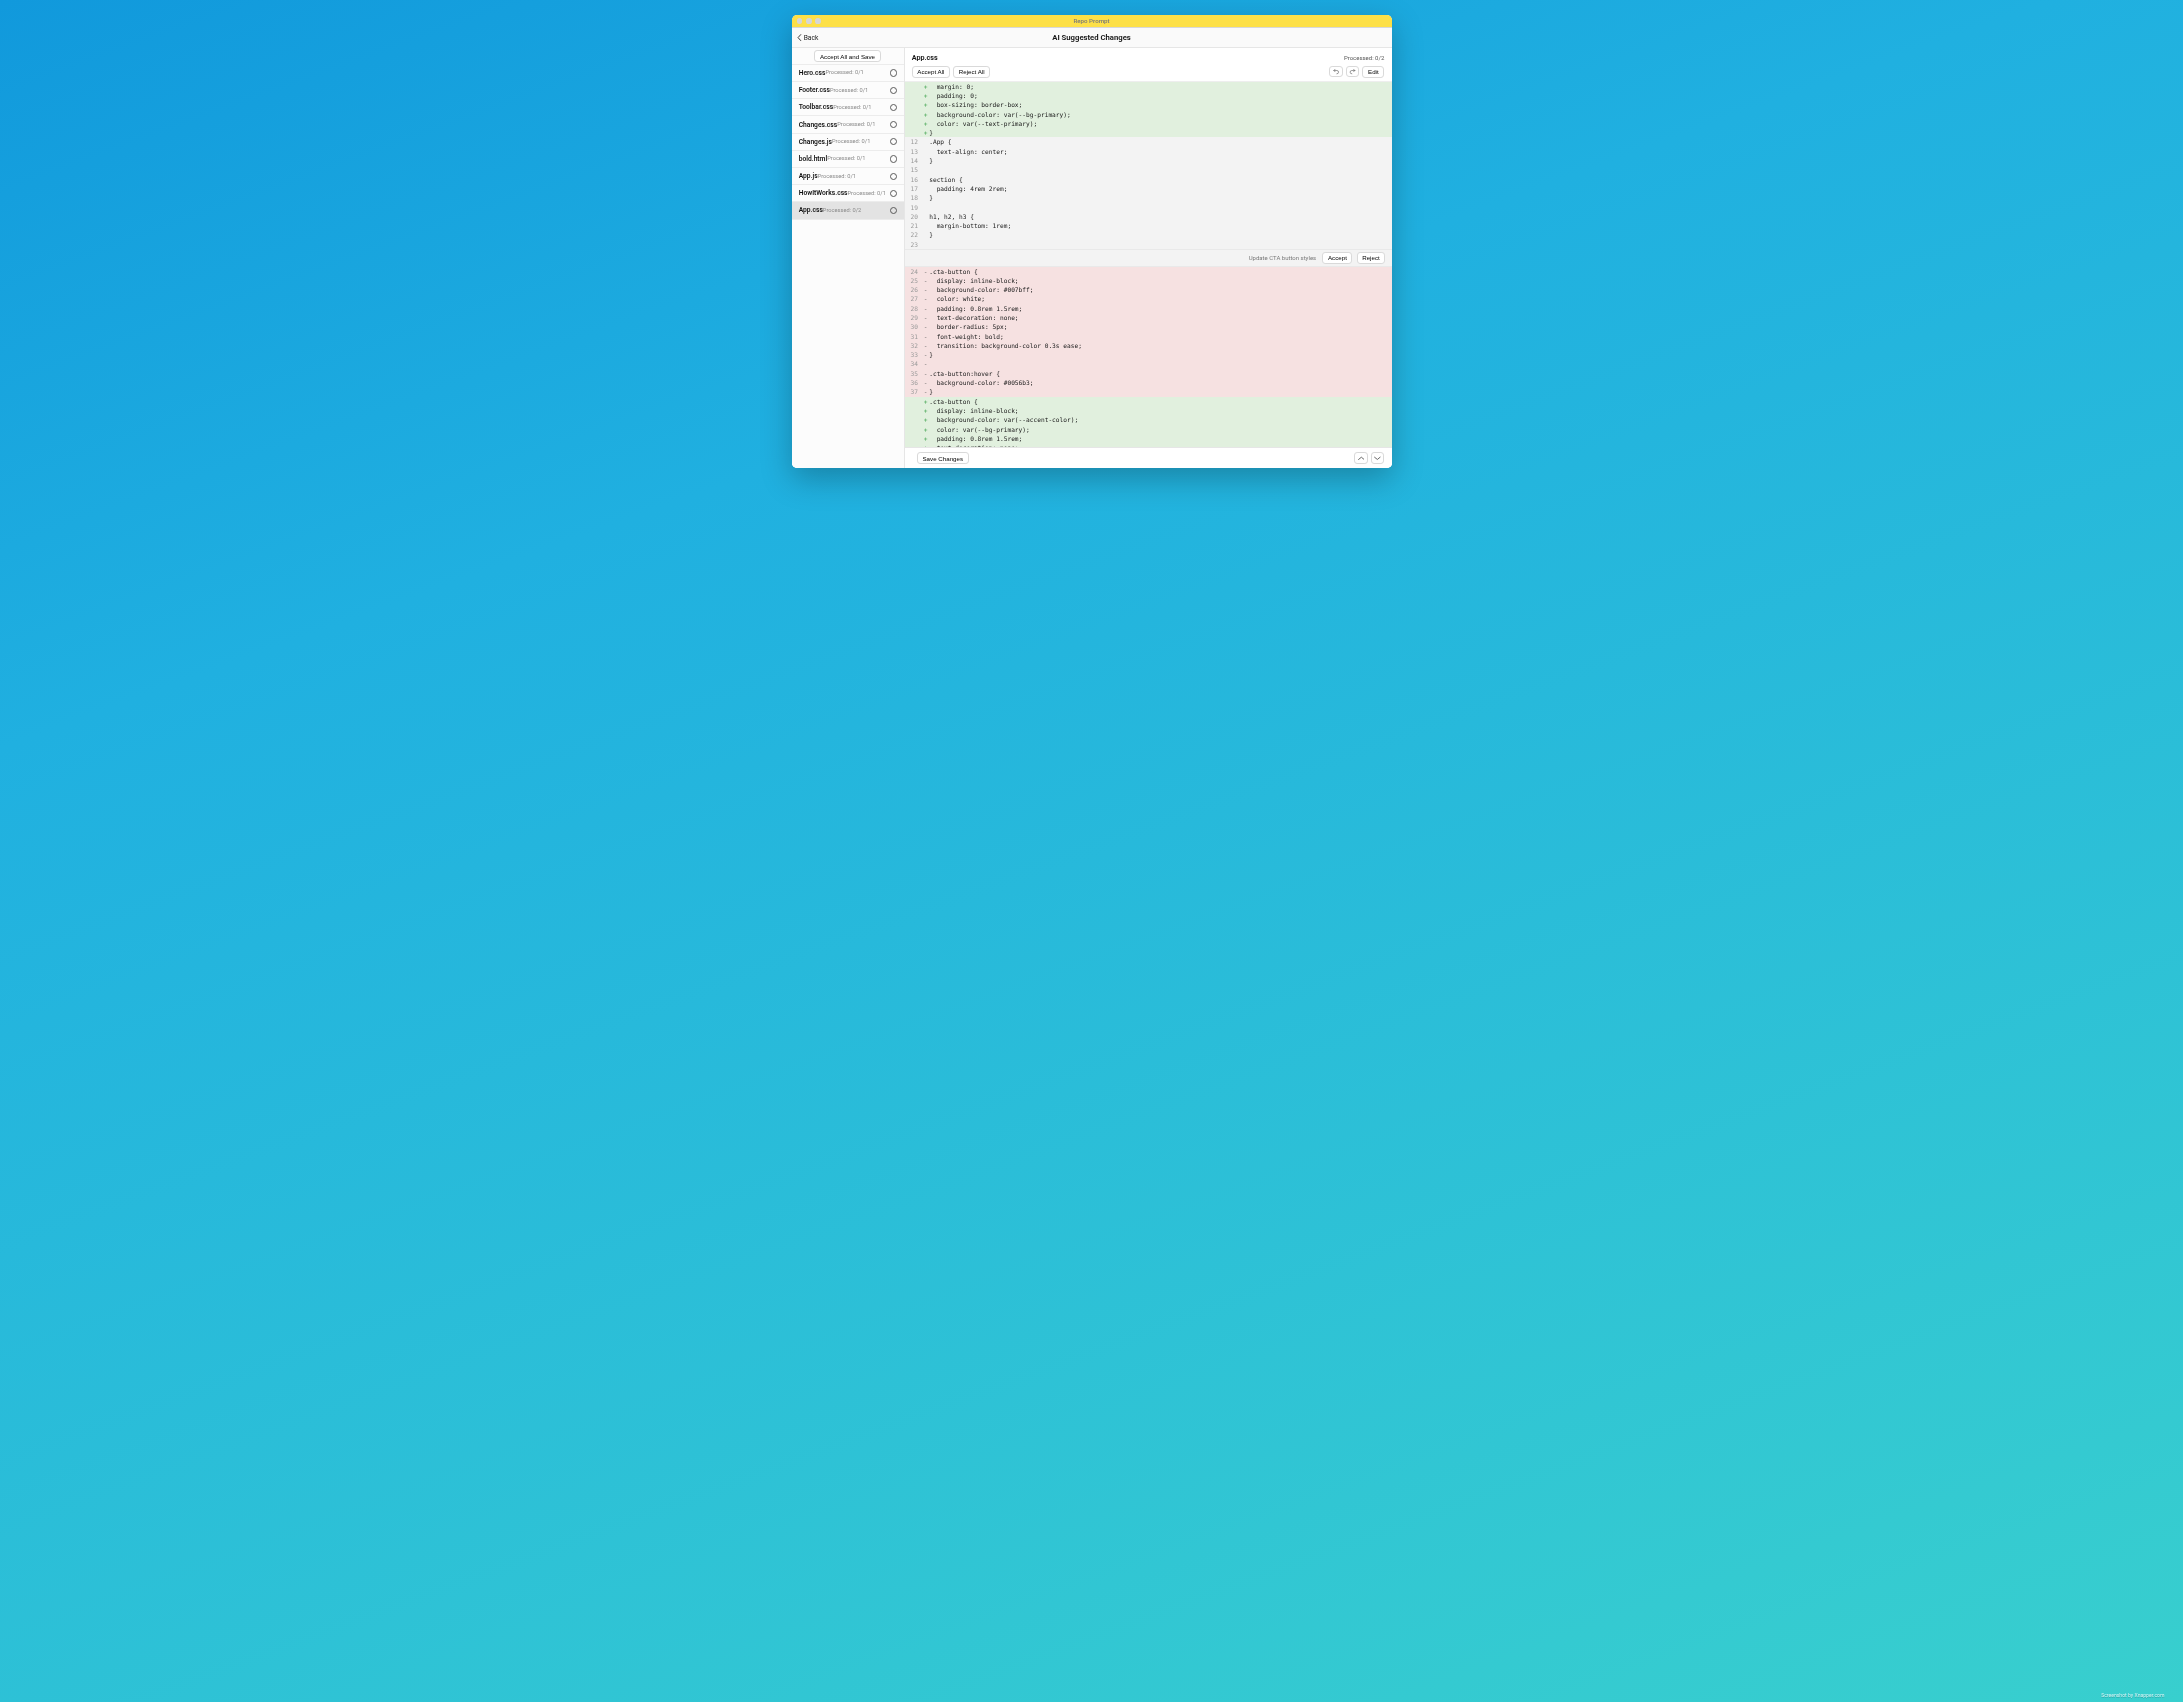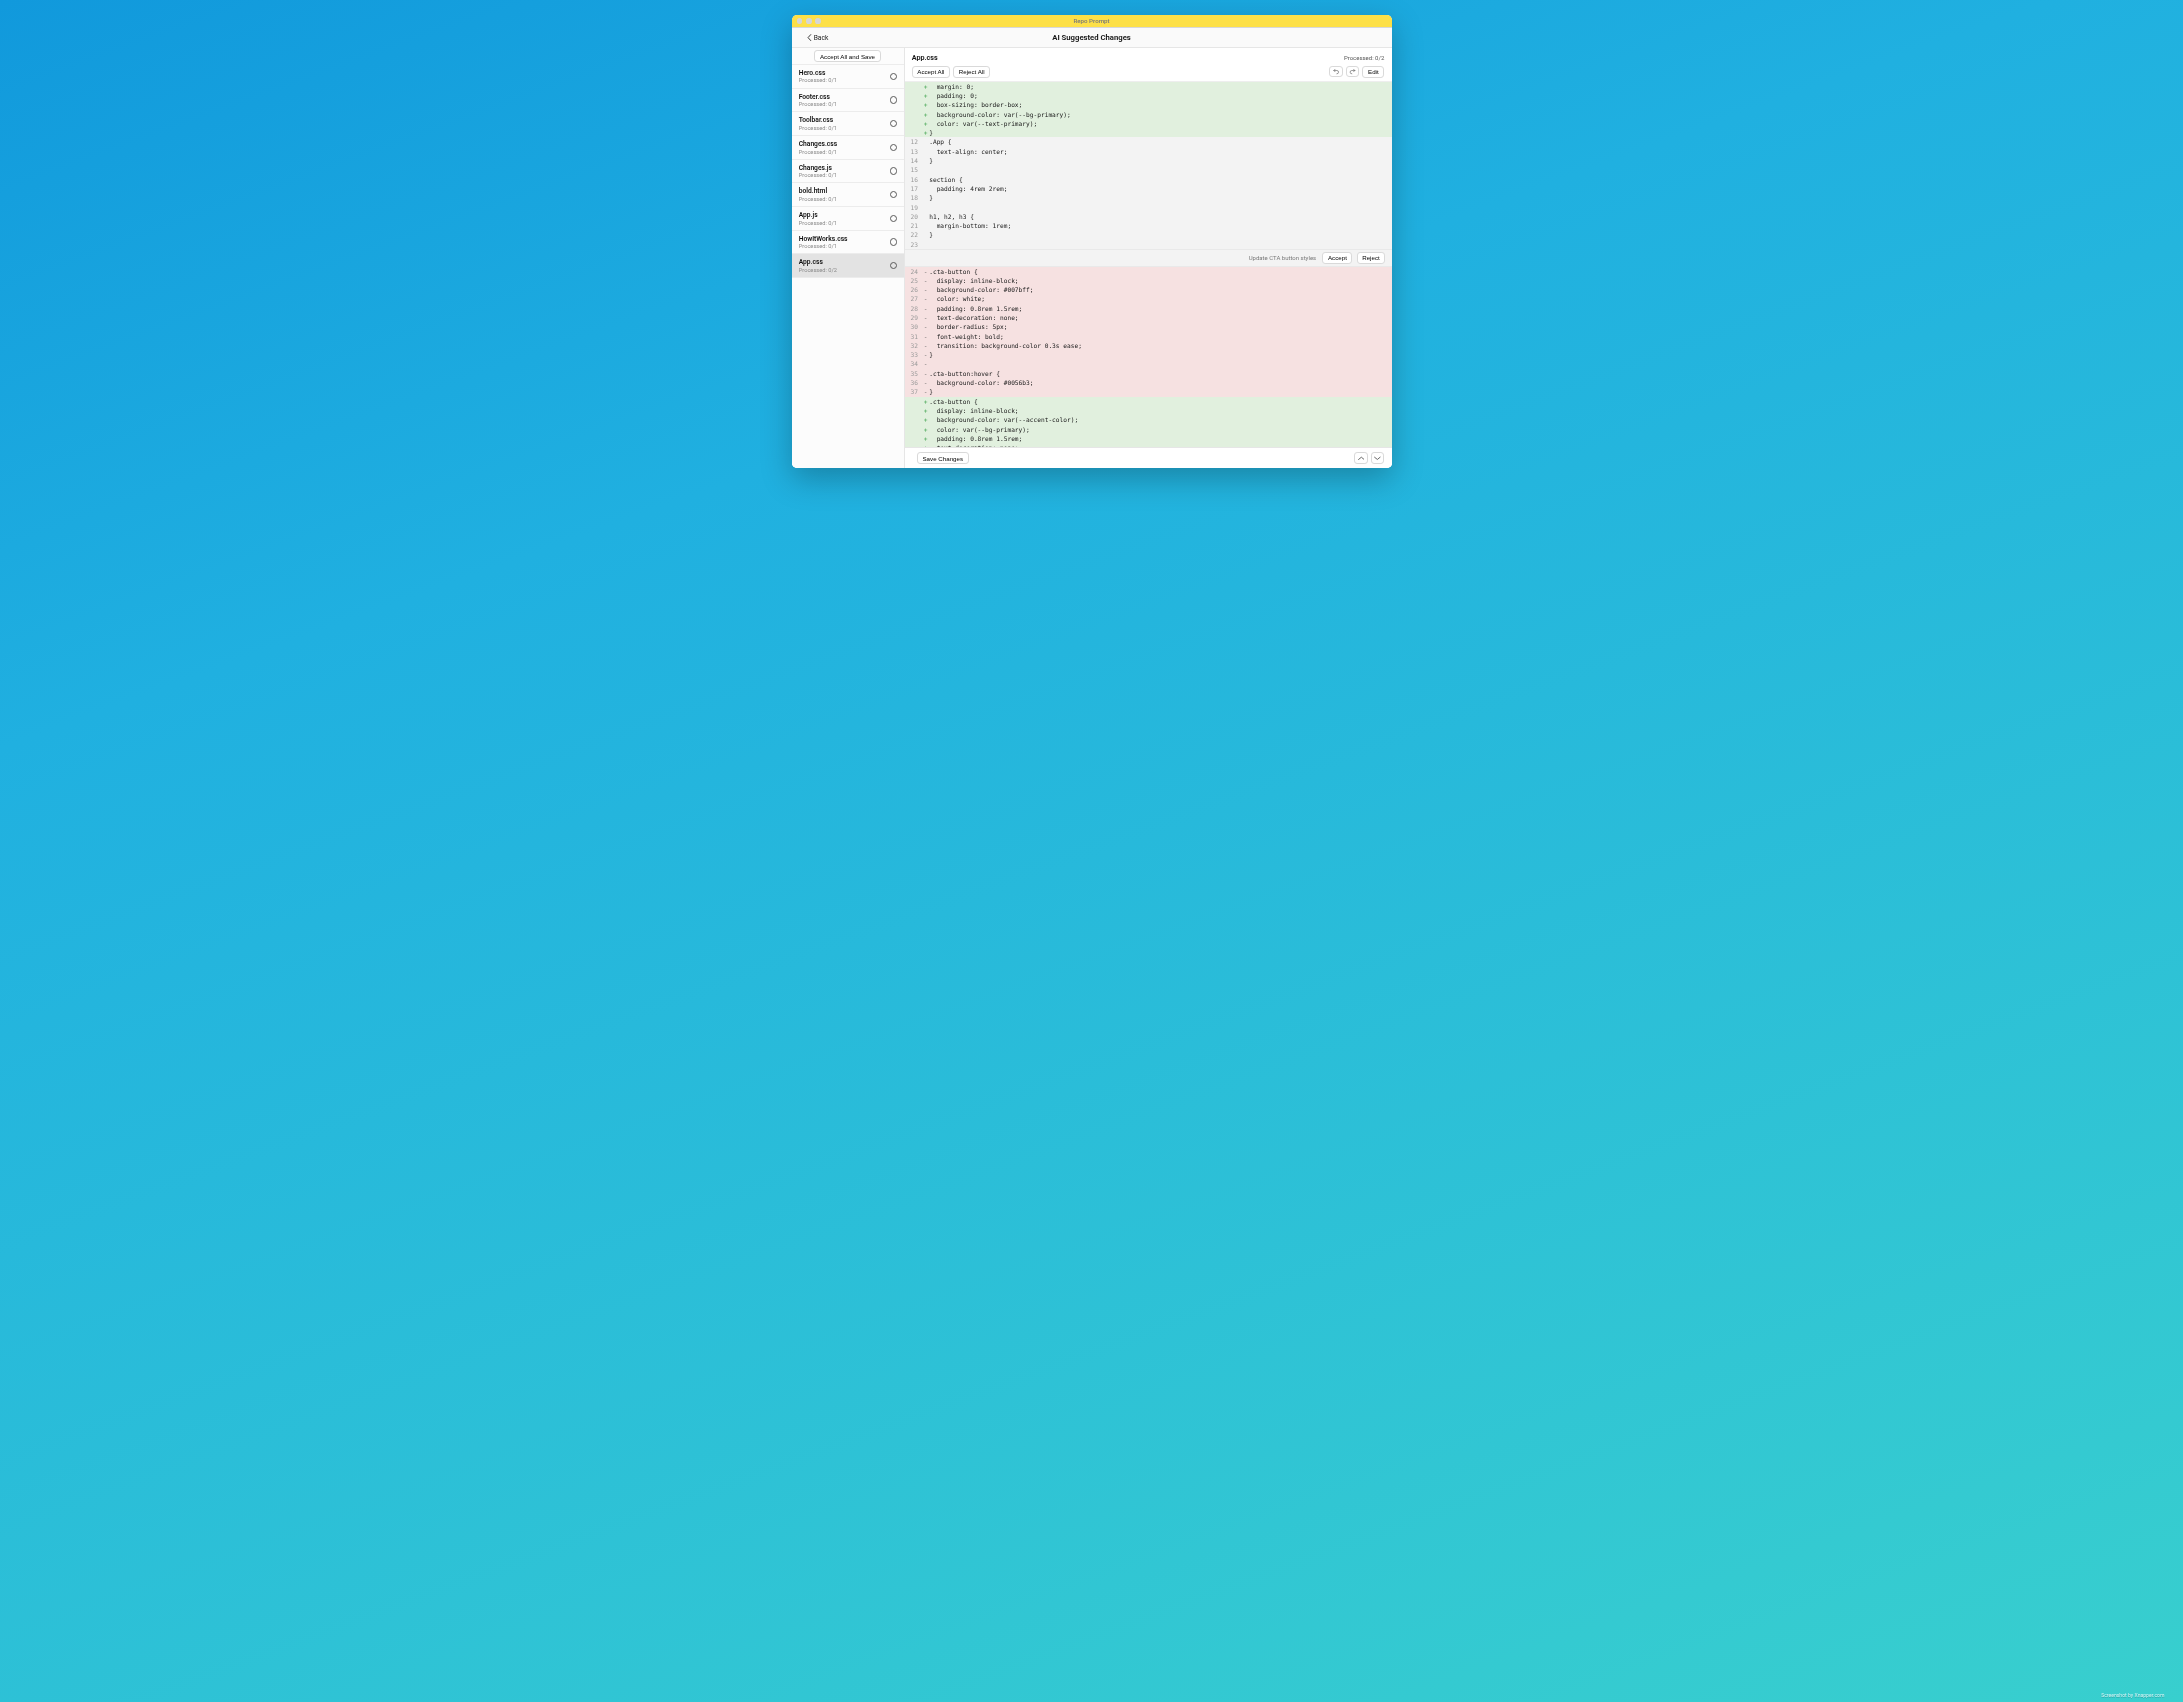--- a/index.html
+++ b/index.html
@@ -46,21 +46,21 @@
   .headerbar {
     height: 20.6px;
     background: #fafafa;
     border-bottom: 0.5px solid #e6e6e6;
     display: flex;
     align-items: center;
     position: relative;
   }
   .back-btn {
     display: flex; align-items: center; gap: 2.1px;
-    margin-left: 15px;
+    margin-left: 5px;
     font-size: 6.7px;
     cursor: pointer;
   }
   .back-btn svg { width: 5.1px; height: 7.2px; }
   .headerbar-title {
     position: absolute;
     left: 50%; transform: translateX(-50%);
     font-weight: 700;
     font-size: 7.7px;
   }
@@ -91,21 +91,21 @@
     cursor: pointer;
   }
   .file-list { flex:1; overflow:auto; }
   .file-item {
     padding: 4.1px 6.2px 4.1px 7.2px;
     border-bottom: 0.5px solid #ececec;
     display: flex; align-items: center; justify-content: space-between;
     cursor: pointer;
   }
   .file-item.selected { background: #e3e3e3; }
-  .file-meta { display:flex; flex-direction: column; justify-content: flex-end; }
+  .file-meta { display:flex; flex-direction: row; justify-content: flex-end; }
   .file-name { font-size: 6.7px; font-weight: 600; color: #111; }
   .file-sub  { font-size: 5.7px; color: #8a8a8a; margin-top: 0.5px; }
   .radio {
     width: 7.2px; height: 7.2px;
     border: 0.8px solid #5a5a5a;
     border-radius: 50%;
     flex: none;
   }
   .main {
     flex: 1;

